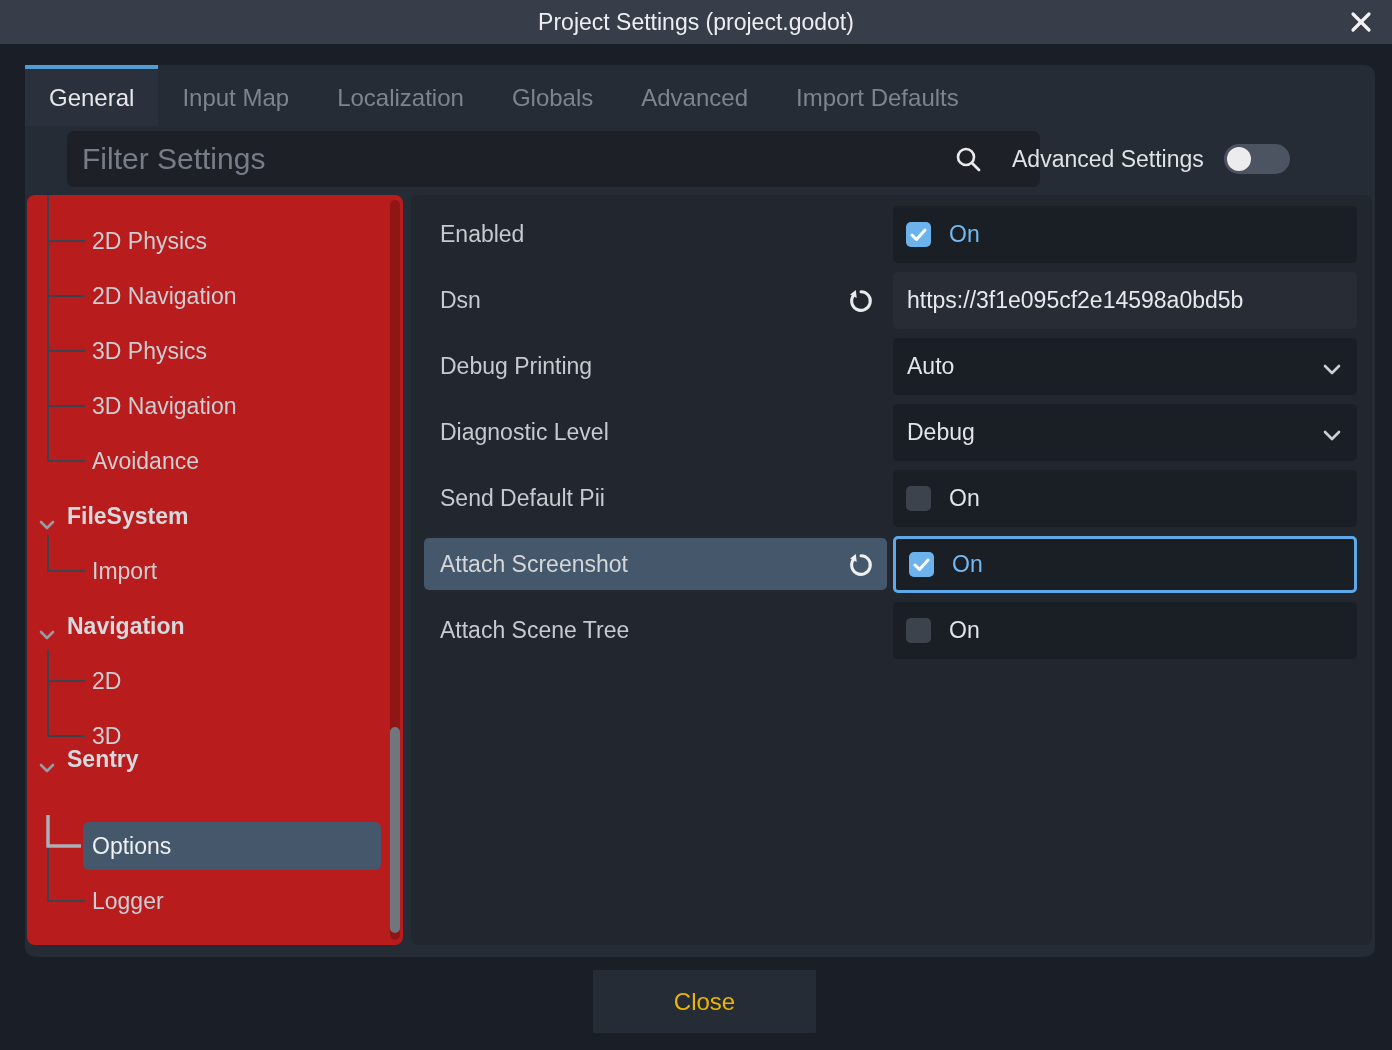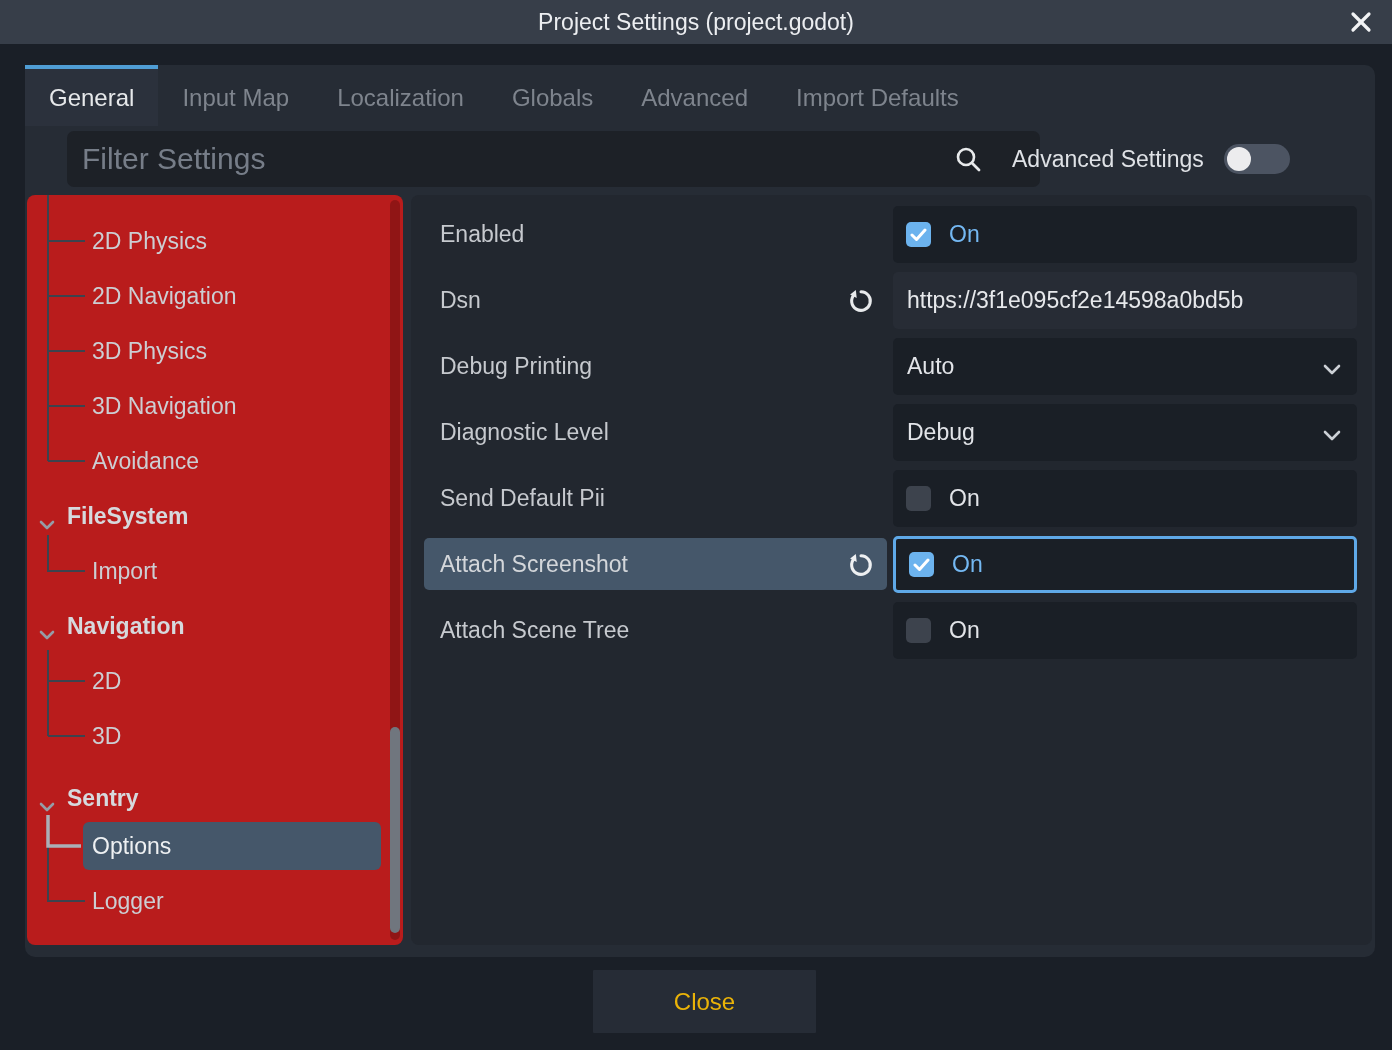--- a/index.html
+++ b/index.html
@@ -232,21 +232,21 @@
     </span>
     <span>Navigation</span>
   </div>
   <div class="tree-row child" style="top:459px;">
       <span>2D</span>
     </div>
   <div class="tree-row child" style="top:514px;">
       <span>3D</span>
     </div>
 
-  <div class="tree-row section" style="top:576px;align-items:center;">
+  <div class="tree-row section" style="top:537px;align-items:center;">
     <span class="fold-chevron">
       <svg width="16" height="10" viewBox="0 0 16 10">
           <polyline points="2,2 8,8 14,2" fill="none" stroke="#969ca6" stroke-width="2.6" stroke-linecap="round" stroke-linejoin="round"></polyline>
         </svg>
     </span>
     <span>Sentry</span>
   </div>
   <div class="tree-row child selected" style="top:624px;">
       <span>Options</span>
     </div>

